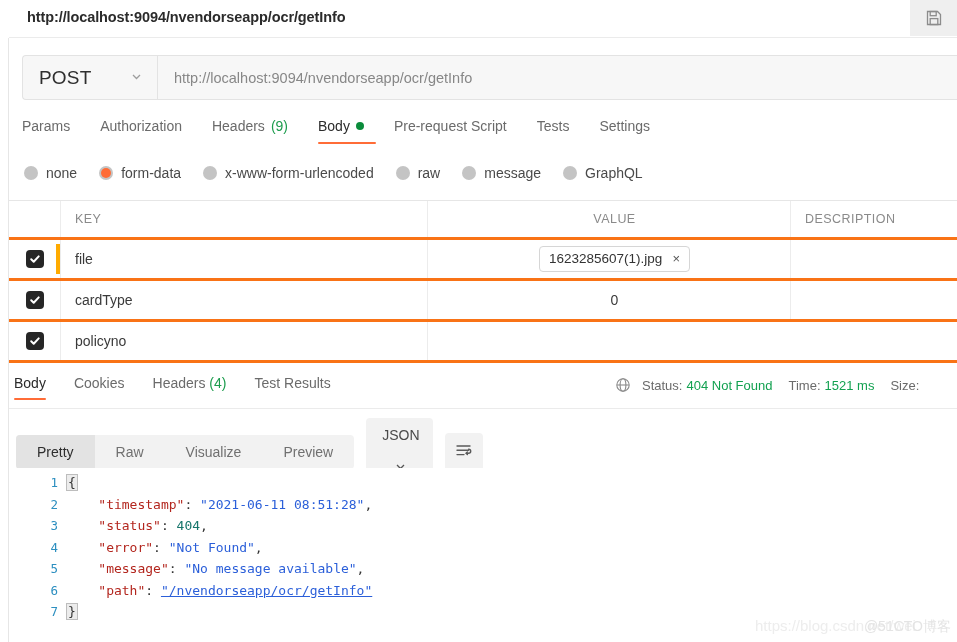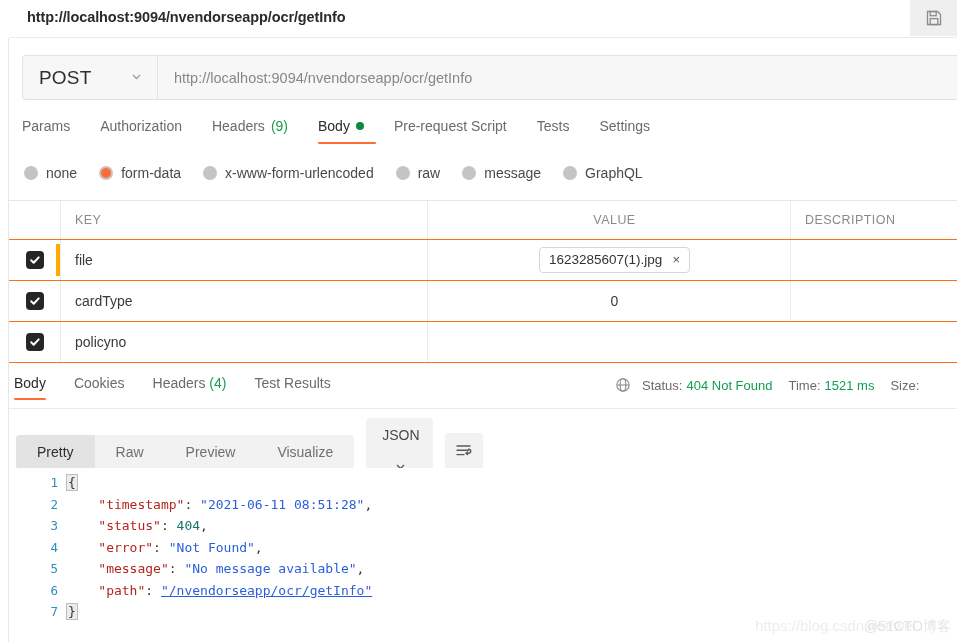--- a/index.html
+++ b/index.html
@@ -95,21 +95,21 @@
     content: ""; position: absolute; left: 2px; top: 2px;
     width: 10px; height: 10px; border-radius: 50%; background: #ff6c37;
   }
   .bt-label { font-size: 14px; color: #4a4a4a; }
 
   
   .ptable {
     position: absolute; left: 9px; top: 200px; right: 0;
     border-top: 1px solid #e6e6e6;
   }
-  .prow { display: flex; border-bottom: 1px solid #f97316; height: 41px; }
+  .prow { display: flex; border-bottom: 3px solid #f97316; height: 41px; }
   .prow.head { height: 39px; }
   .pc-check { width: 52px; border-right: 1px solid #ececec; position: relative;
               display: flex; align-items: center; justify-content: center; }
   .pc-key { width: 367px; border-right: 1px solid #ececec; display: flex; align-items: center; padding-left: 14px; }
   .pc-val { width: 363px; border-right: 1px solid #ececec; display: flex; align-items: center; padding-left: 11px; justify-content: center; }
   .pc-desc { flex: 1; display: flex; align-items: center; padding-left: 14px; }
   .th { font-size: 12.5px; color: #8a8a8a; letter-spacing: .45px; font-weight: normal; }
   .td { font-size: 14px; color: #3a3a3a; }
 
   .cbox {
@@ -403,22 +403,22 @@
       <span class="lbl">Size:</span>
     </span>
   </div>
 
   <div class="resp-sep"></div>
 
   <div class="resp-toolbar">
     <div class="segment">
       <div class="seg active">Pretty</div>
       <div class="seg">Raw</div>
+      <div class="seg">Visualize</div>
       <div class="seg">Preview</div>
-      <div class="seg">Visualize</div>
     </div>
     <div class="fmt-box">
       <span class="fmt">JSON</span>
       <span>
         <svg width="13" height="13" viewBox="0 0 13 13" fill="none" stroke="#555" stroke-width="1.3">
             <path d="M3 5l3.5 3.5L10 5"></path>
           </svg>
       </span>
     </div>
     <div class="wrap-btn">

